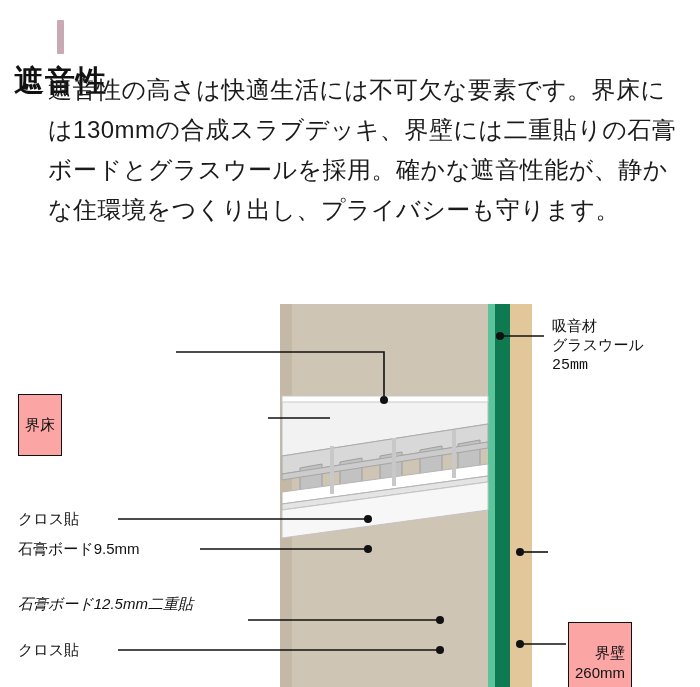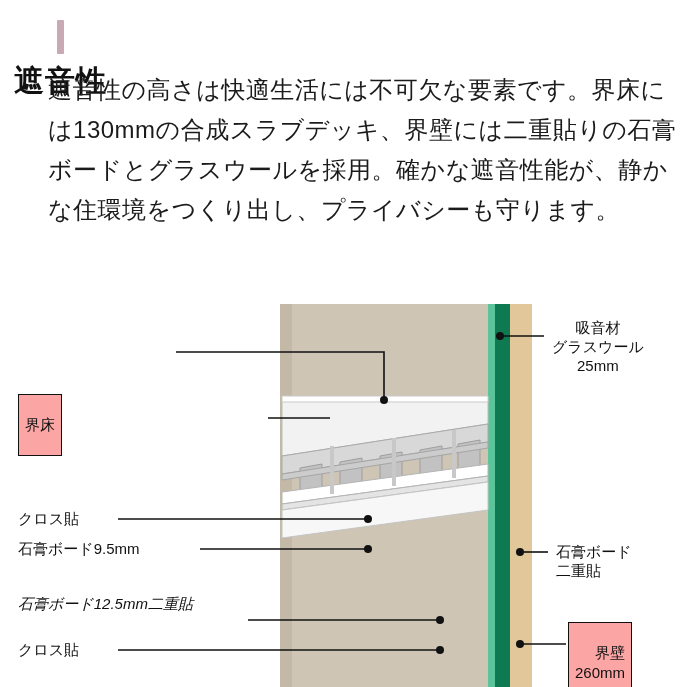--- a/index.html
+++ b/index.html
@@ -141,19 +141,18 @@
   <div class="lbl-box" style="left:18px;top:98px;"><span>界床</span><br></div>
 
   <div class="lbl" style="left:18px;top:213px;">クロス貼</div>
 
   <div class="lbl" style="left:18px;top:243px;">石膏ボード9.5mm</div>
 
   <div class="lbl" style="left:18px;top:298px;font-style:italic;">石膏ボード12.5mm二重貼</div>
 
   <div class="lbl" style="left:18px;top:344px;">クロス貼</div>
 
-  <div class="lbl" style="left:552px;top:22px;text-align:center;"><span>吸音材</span><br><span>グラスウール</span><br><span>25mm</span></div>
+  <div class="lbl" style="left:552px;top:22px;text-align:left;font-family:Liberation Mono, monospace;"><span>吸音材</span><br><span>グラスウール</span><br><span>25mm</span></div>
 
-  <div class="lbl" style="left:556px;top:246px;"><span>石膏ボード</span><br><span>二重貼</span></div>
 
   <div class="lbl-box" style="left:568px;top:326px;text-align:right;"><span>界壁</span><br><span>260mm</span></div>
 
 </div>
 
 </body></html>

